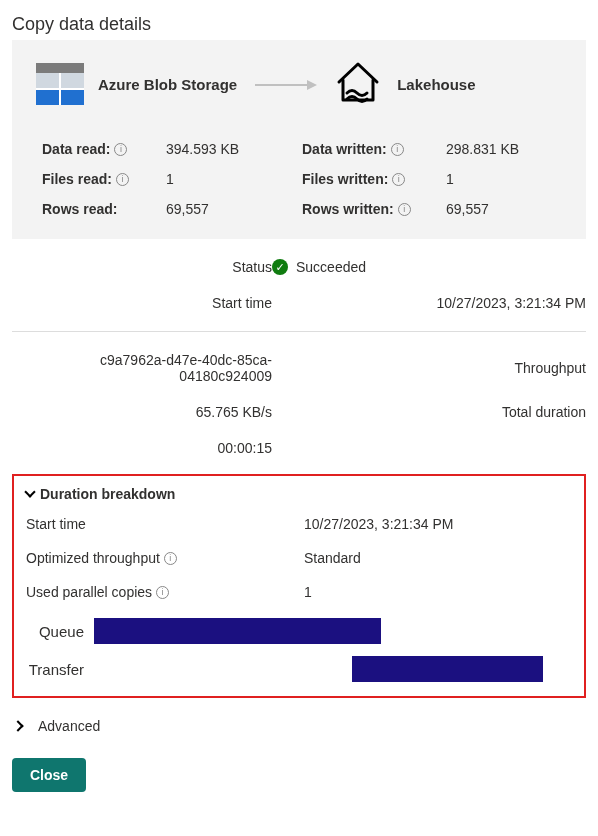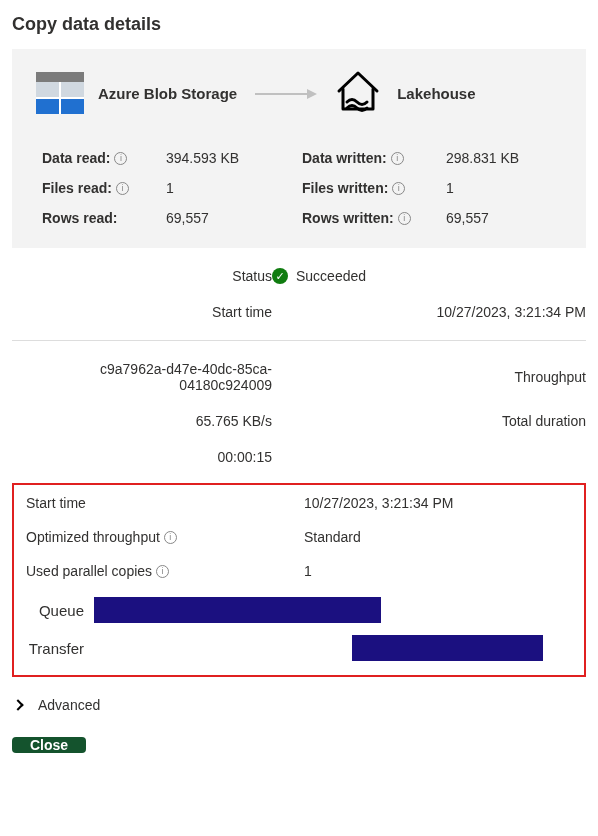--- a/index.html
+++ b/index.html
@@ -6,22 +6,22 @@
     body {
       font-family: "Segoe UI", Arial, sans-serif;
       font-size: 14px;
       color: #323130;
       background: #fff;
       width: 598px;
       padding: 14px 12px 20px 12px;
     }
     .title {
       font-size: 18px;
-      font-weight: 700;
-      margin-bottom: 14px;
+      font-weight: 400;
+      margin-bottom: 5px;
     }
     .top-box {
       background: #f3f3f3;
       padding: 18px 24px 22px 24px;
       margin-bottom: 20px;
     }
     .srcdst {
       display: flex;
       align-items: center;
       gap: 18px;
@@ -134,22 +134,22 @@
     }
     .bars .lbl2 { font-size: 15px; text-align: right; padding-right: 10px; }
     .bar-track { height: 26px; position: relative; }
     .bar-q { position: absolute; left: 0; top: 0; height: 26px; width: 60%; background: #1b1080; }
     .bar-t { position: absolute; left: 54%; top: 0; height: 26px; width: 40%; background: #1b1080; }
     .advanced {
       display: flex; align-items: center; gap: 16px;
       margin: 20px 0 24px 2px; cursor: pointer;
     }
     .close-btn {
-      background: #14532d; color: #fff;
-      border: none; padding: 0 18px;
+      background: #0f766e; color: #fff;
+      border: none; padding: 9px 18px;
       font-size: 14px; font-weight: 600;
       border-radius: 4px; cursor: pointer;
     }
   </style>
 </head>
 <body>
 
 
 
 <div class="title">Copy data details</div>
@@ -234,20 +234,24 @@
   <div class="v">c9a7962a-d47e-40dc-85ca-04180c924009</div>
 
   <div class="k">Throughput</div>
   <div class="v">65.765 KB/s</div>
 
   <div class="k">Total duration</div>
   <div class="v">00:00:15</div>
 </div>
 
 <div class="highlight-box">
+  <div class="collapser">
+    <span class="chevron-down"></span>
+    <span>Duration breakdown</span>
+  </div>
   <div class="breakdown-rows">
     <div class="k">Start time</div>
     <div>10/27/2023, 3:21:34 PM</div>
 
     <div class="k">
         <span>Optimized throughput</span> 
         <span class="info-icon">i</span>
       </div>
     <div>Standard</div>
 

